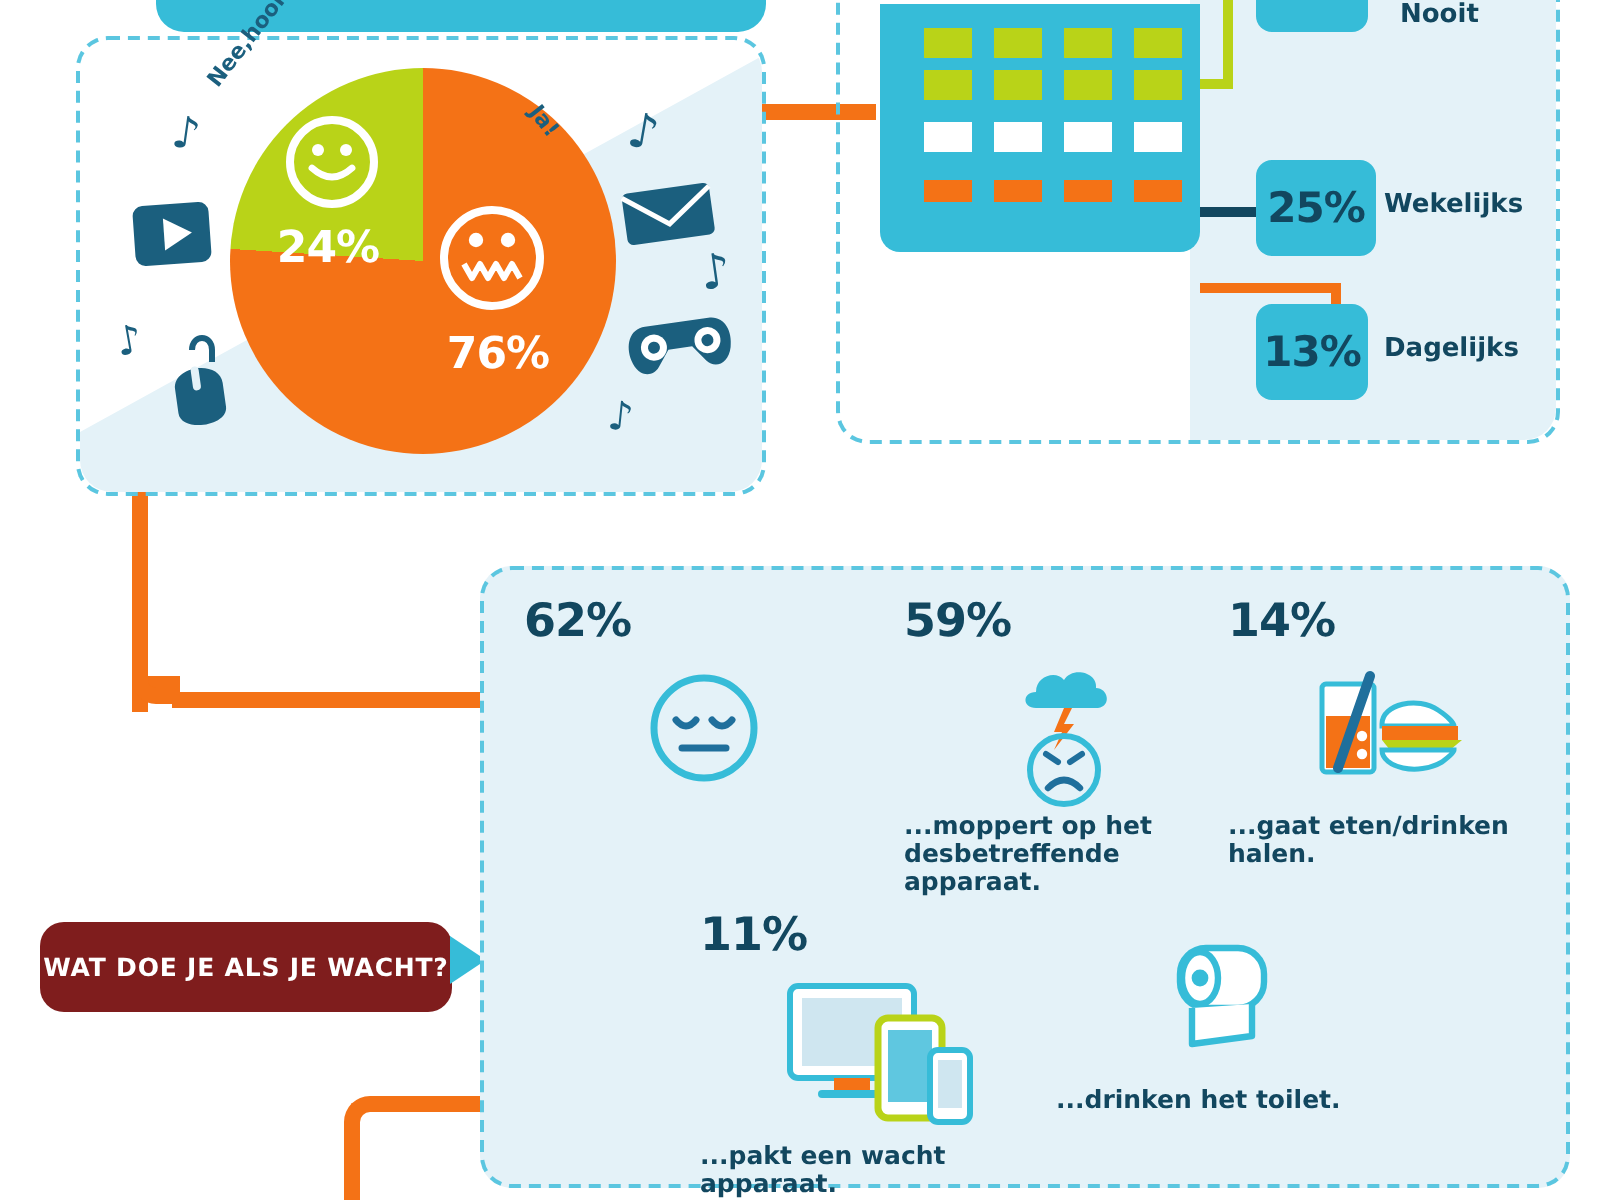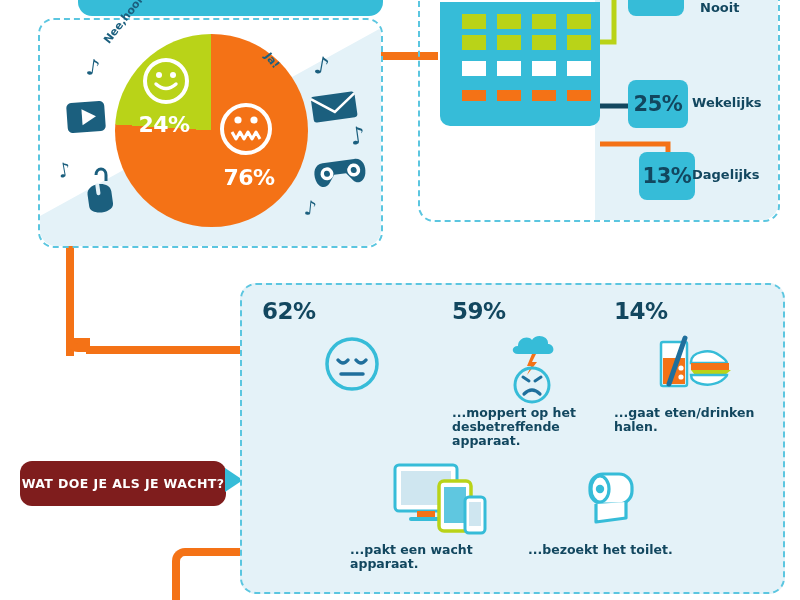--- a/index.html
+++ b/index.html
@@ -280,21 +280,21 @@
     <line x1="182" y1="136" x2="222" y2="136" stroke="#12475f" stroke-width="5"></line>
     <polyline points="182,174 250,174 250,192" fill="none" stroke="#f47216" stroke-width="5"></polyline>
   </svg>
 
   <div class="pct-box" style="left:628px; top:-32px; width:56px; height:48px;">45%</div>
   <div class="pct-name" style="left:700px; top:0px;">Nooit</div>
 
   <div class="pct-box" style="left:628px; top:80px; width:60px; height:48px;">25%</div>
   <div class="pct-name" style="left:692px; top:95px;">Wekelijks</div>
 
-  <div class="pct-box" style="left:628px; top:152px; width:56px; height:48px;margin-left:11px;">13%</div>
+  <div class="pct-box" style="left:628px; top:152px; width:56px; height:48px;">13%</div>
   <div class="pct-name" style="left:692px; top:167px;">Dagelijks</div>
 
   <div class="wait-bubble">
     <div class="wait-bubble-text">WAT DOE JE ALS JE WACHT?</div>
   </div>
   <div class="wait-bubble-tail"></div>
 
   <div class="dashed-panel" id="panel-wait"></div>
 
   <div class="stat" style="left:262px; top:298px; width:180px;">
@@ -338,20 +338,21 @@
         <path d="M40 30 C40 20 58 16 68 23 C74 27 76 30 76 31 L40 31 Z" fill="#ffffff" stroke="#36bcd8" stroke-width="2.5"></path>
         <rect x="40" y="31" width="38" height="7" fill="#f47216"></rect>
         <path d="M40 38 L80 38 L74 43 L44 43 Z" fill="#b9d318"></path>
         <path d="M40 43 C40 52 58 56 70 49 C74 46 76 44 76 43 Z" fill="#ffffff" stroke="#36bcd8" stroke-width="2.5"></path>
       </svg>
     </div>
     <div class="cap">...gaat eten/drinken halen.</div>
   </div>
 
   <div class="stat" style="left:350px; top:455px; width:180px;">
+    <div class="pct">11%</div>
     <div class="art" style="height:84px">
       <svg width="106" height="84" viewBox="0 0 106 84">
 
         <rect x="8" y="10" width="62" height="46" rx="4" fill="#ffffff" stroke="#36bcd8" stroke-width="3"></rect>
         <rect x="14" y="16" width="50" height="34" fill="#cfe6f0"></rect>
         <rect x="30" y="56" width="18" height="6" fill="#f47216"></rect>
         <rect x="22" y="62" width="34" height="4" rx="2" fill="#36bcd8"></rect>
 
         <rect x="52" y="26" width="32" height="50" rx="5" fill="#ffffff" stroke="#b9d318" stroke-width="3.5"></rect>
         <rect x="57" y="32" width="22" height="36" fill="#5fc7e0"></rect>
@@ -365,16 +366,16 @@
 
   <div class="stat" style="left:528px; top:455px; width:170px;">
     <div class="art" style="height:84px">
       <svg width="70" height="70" viewBox="0 0 70 70">
         <rect x="12" y="12" width="42" height="30" rx="13" fill="#ffffff" stroke="#36bcd8" stroke-width="3.2"></rect>
         <ellipse cx="22" cy="27" rx="9" ry="13" fill="#ffffff" stroke="#36bcd8" stroke-width="3.2"></ellipse>
         <circle cx="22" cy="27" r="4.2" fill="#36bcd8"></circle>
         <path d="M18 42 L18 60 L48 56 L48 40" fill="#ffffff" stroke="#36bcd8" stroke-width="3.2" stroke-linejoin="round"></path>
       </svg>
     </div>
-    <div class="cap">...bezoekt het toilet.</div>
+    <div class="cap">...drinken het toilet.</div>
   </div>
 
 </div>
 
 </body></html>

